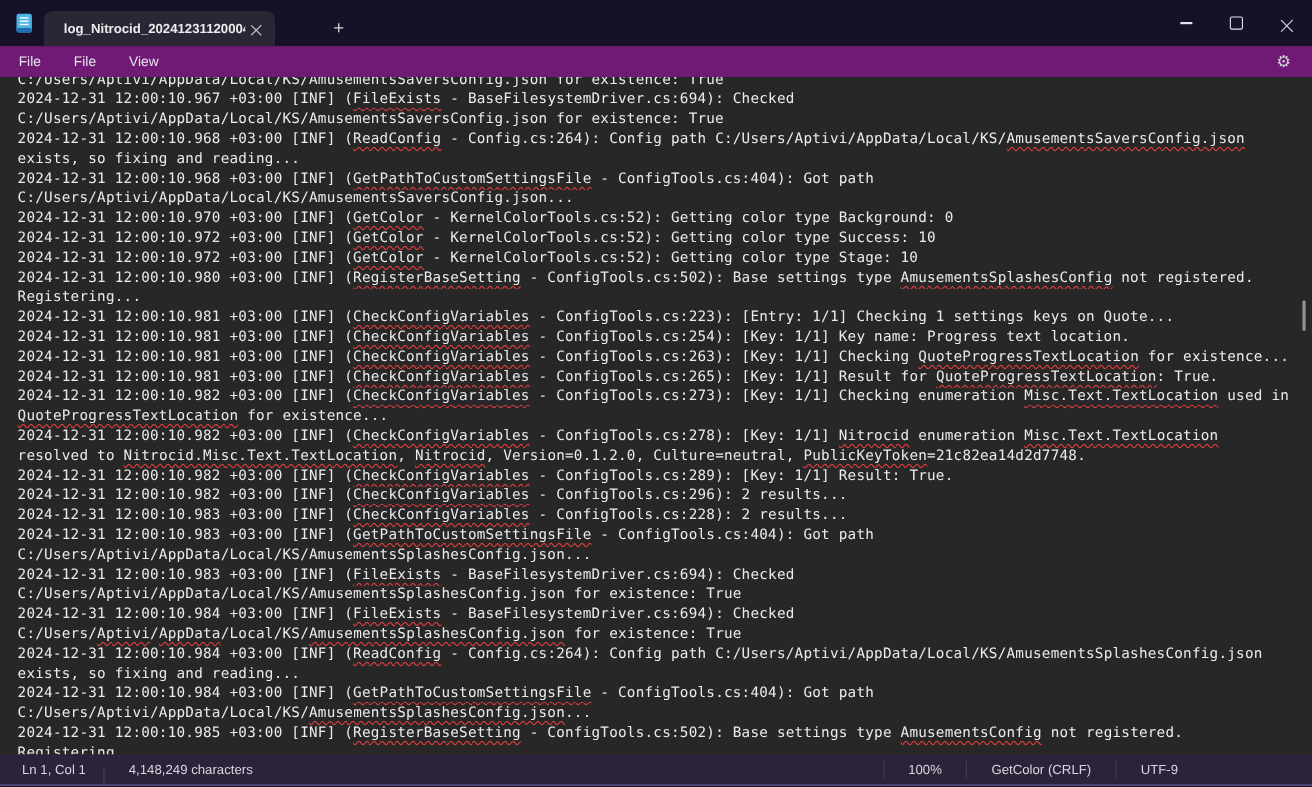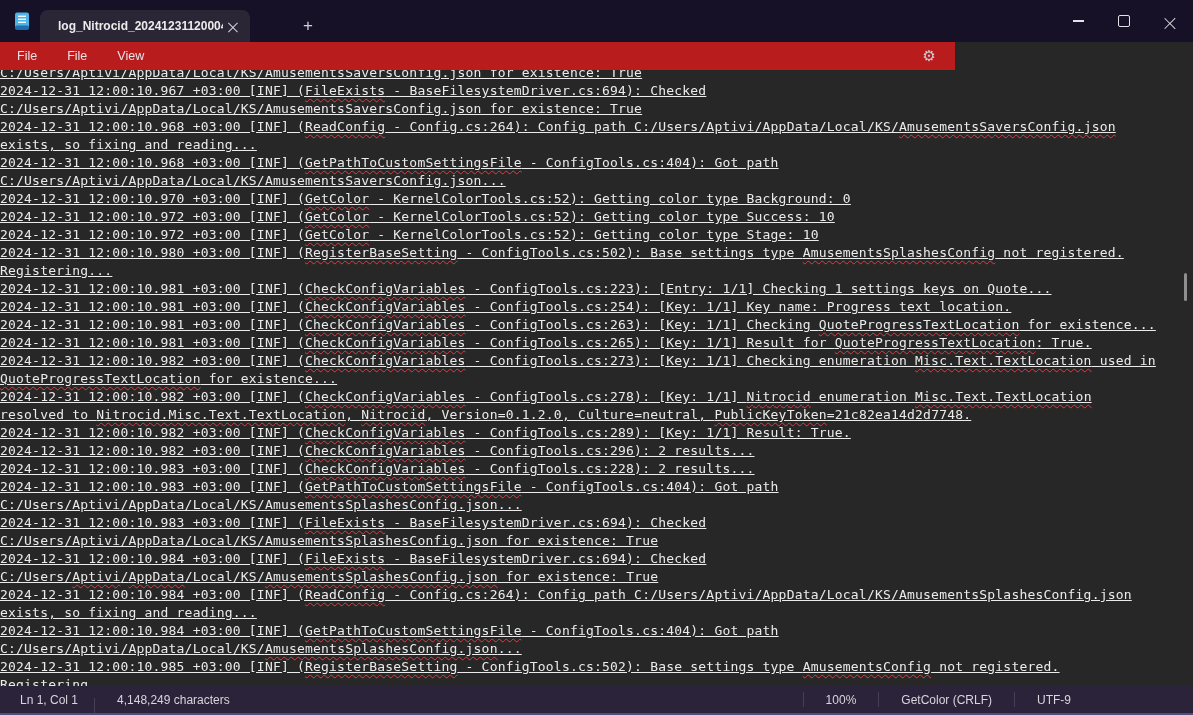--- a/index.html
+++ b/index.html
@@ -36,40 +36,40 @@
     position:absolute; left:296px; top:14px; width:24px; height:24px; border-radius:4px;
     display:flex; align-items:center; justify-content:center;
     color:#d2d0d6; font-size:17px; font-weight:400;
   }
   .win-controls{position:absolute; right:0; top:0; height:42px; display:flex;}
   .win-btn{width:46px; height:42px; display:flex; align-items:center; justify-content:center;}
   .ico-min{width:11px; height:1.2px; background:#e4e2e8; display:inline-block;}
   .ico-max{width:10px; height:10px; border:1.2px solid #e4e2e8; border-radius:2px; display:inline-block;}
   
   .menubar{
-    position:absolute; left:0; top:42px; width:955px; height:28px; background:#b91c1c;
+    position:absolute; left:0; top:42px; width:1193px; height:28px; background:#701a75;
     display:flex; align-items:center; color:#e6e4ea; font-size:12.5px;
   }
   .menu-item{padding:4px 15px; border-radius:4px;}
   .menu-item:first-child{margin-left:2px;}
   .gear{
     position:absolute; right:14px; top:3px; width:24px; height:22px;
     display:flex; align-items:center; justify-content:center;
     color:#cfcdd4; font-size:15px;
   }
   
   .editor{
     position:absolute; left:0; top:70px; width:1193px; height:616px;
     background:#272727; overflow:hidden;
   }
   .lines{
-    margin-top:-6px; 
+    margin-top:-6px; padding-left:16px;
     font-family:"DejaVu Sans Mono","Liberation Mono",monospace;
     font-size:13px; line-height:18px; letter-spacing:0.2px;
-    color:#ebebeb; white-space:pre;text-decoration:underline;
+    color:#ebebeb; white-space:pre;
   }
   .line{height:18px;}
   .sq{
     text-decoration-line:underline;
     text-decoration-style:wavy;
     text-decoration-color:var(--sq,#e23b3e);
     text-decoration-thickness:1px;
     text-underline-offset:3px;
   }
   .vscroll-thumb{

